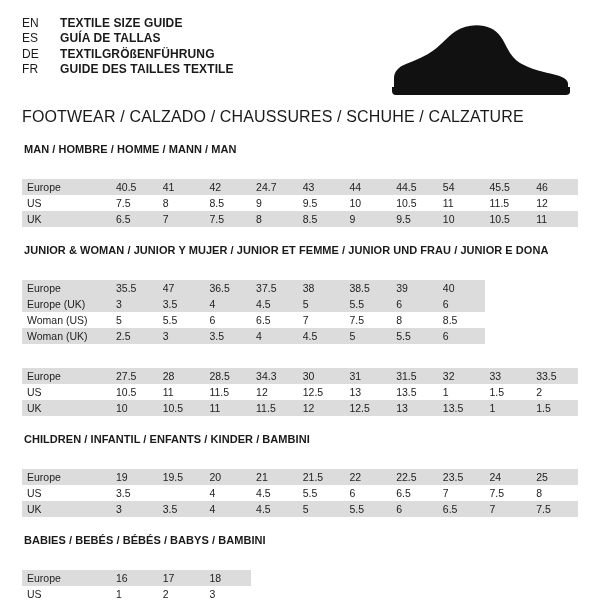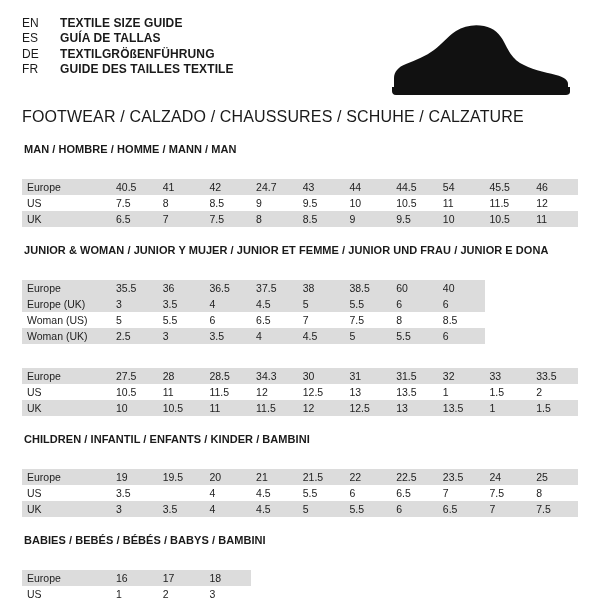--- a/index.html
+++ b/index.html
@@ -181,26 +181,26 @@
     </table>
   </div>
 
   <div class="section">
     <div class="section-title">JUNIOR &amp; WOMAN / JUNIOR Y MUJER / JUNIOR ET FEMME / JUNIOR UND FRAU / JUNIOR E DONA</div>
     <table class="size">
       <tbody>
         <tr class="shaded">
           <td class="rowlabel">Europe</td>
           <td>35.5</td>
-          <td>36</td>
+          <td>47</td>
           <td>36.5</td>
           <td>37.5</td>
           <td>38</td>
           <td>38.5</td>
-          <td>60</td>
+          <td>39</td>
           <td>40</td>
           <td style="background: rgb(255, 255, 255);"></td>
           <td style="background: rgb(255, 255, 255);"></td>
         </tr>
         <tr class="shaded">
           <td class="rowlabel">Europe (UK)</td>
           <td>3</td>
           <td>3.5</td>
           <td>4</td>
           <td>4.5</td>

